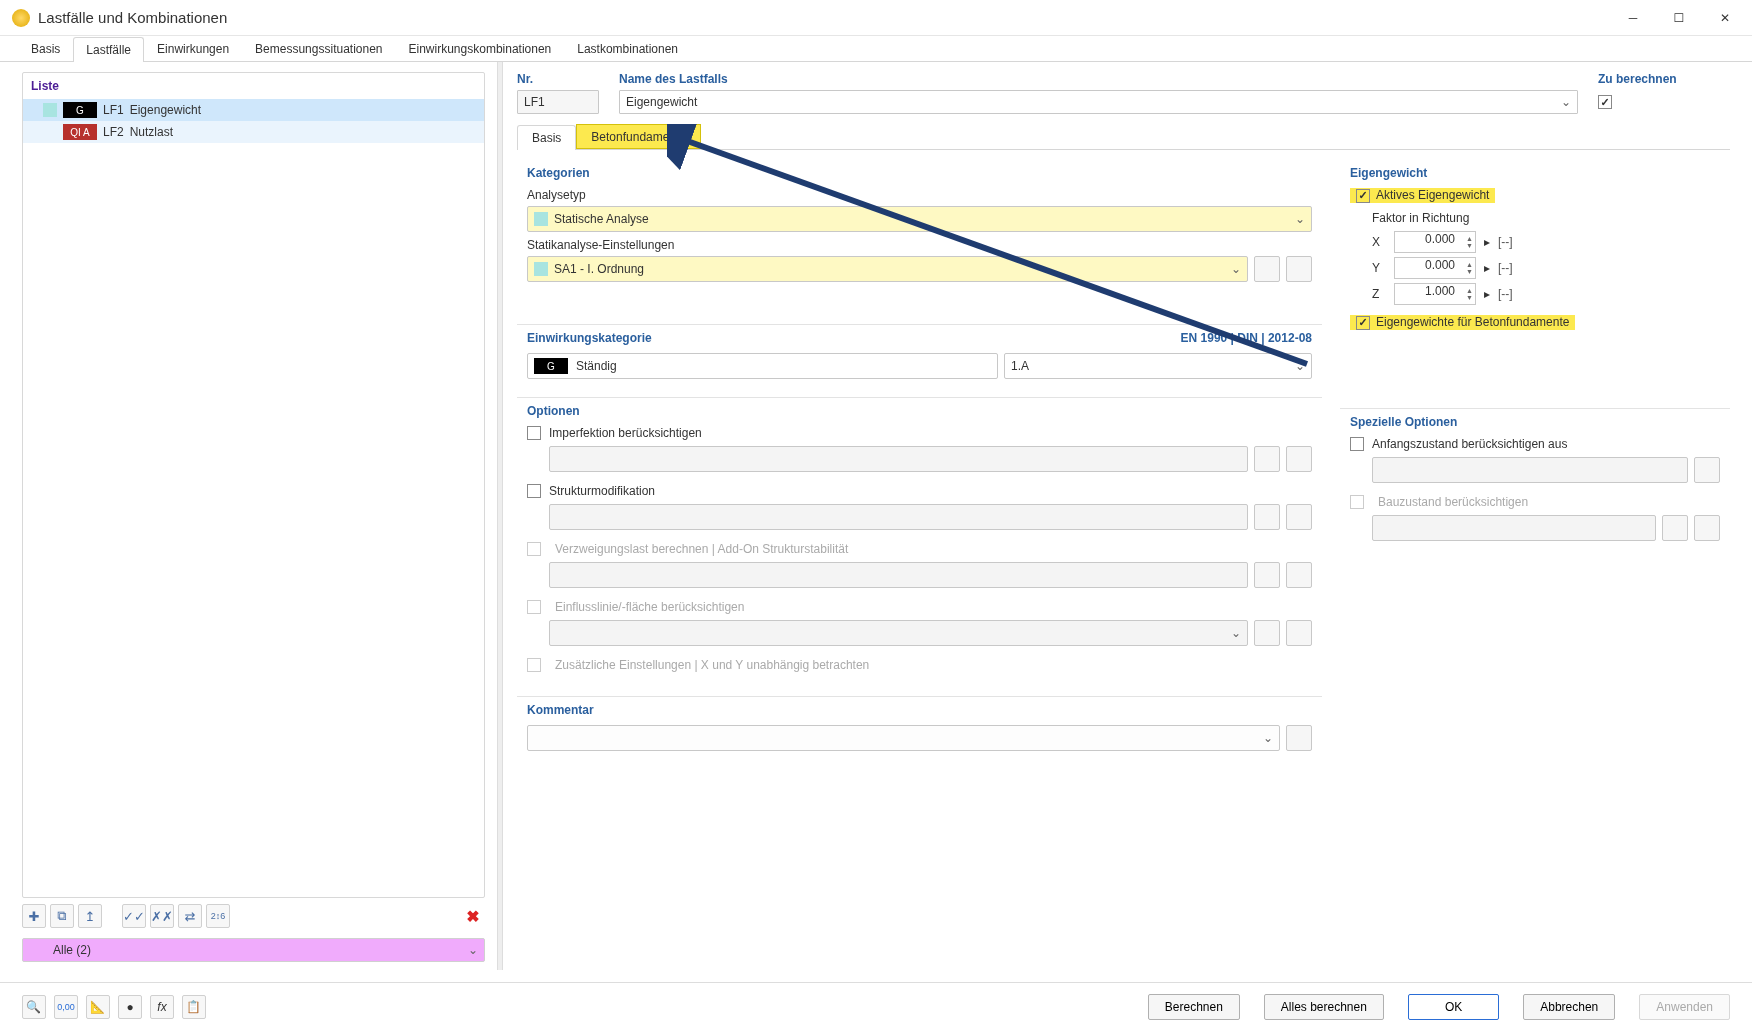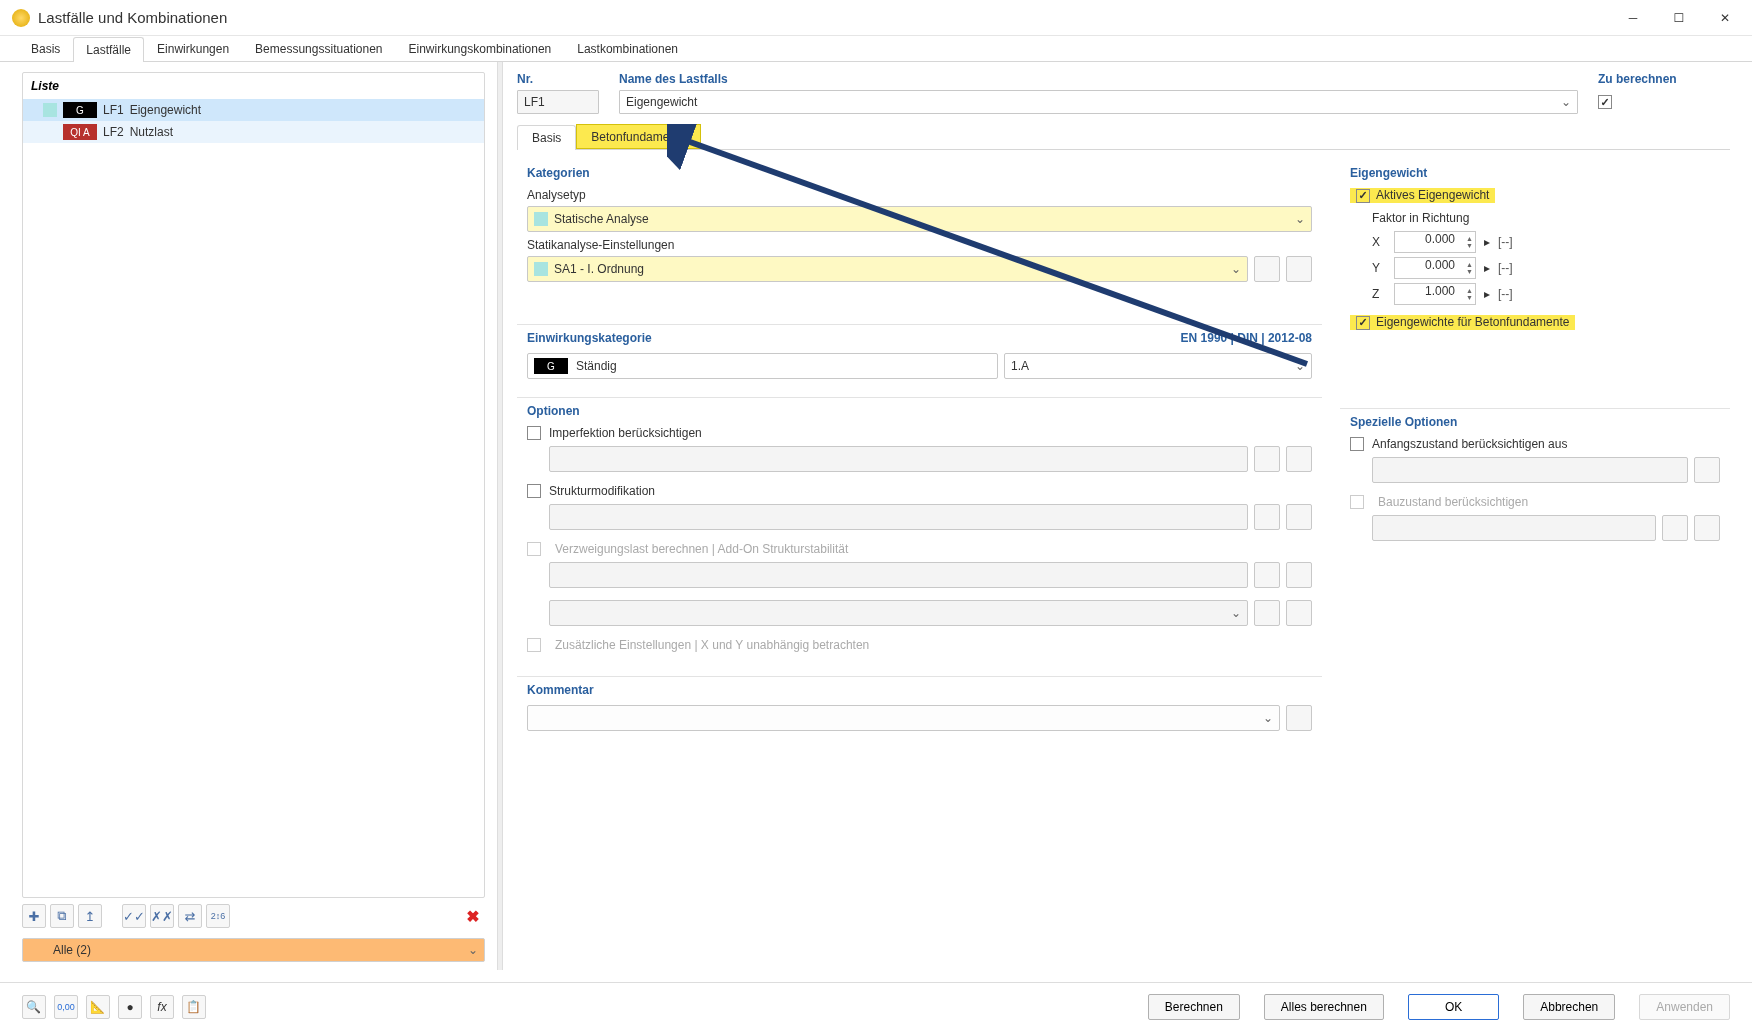--- a/index.html
+++ b/index.html
@@ -11,34 +11,34 @@
 .titlebar .win-btn { width: 46px; height: 30px; display: flex; align-items: center; justify-content: center; }
 
 .tabs { padding-left: 18px; border-bottom: 1px solid #d6d6d6; display: flex; height: 26px; }
 .tab { padding: 5px 12px; border: 1px solid transparent; border-bottom: none; cursor: pointer; color: #333; }
 .tab.active { border-color: #d6d6d6; background: #fff; border-radius: 3px 3px 0 0; position: relative; top: 1px; }
 
 .workspace { display: flex; height: 908px; }
 
 .left-pane { width: 497px; padding: 10px 12px 8px 22px; display: flex; flex-direction: column; }
 .left-pane .panel { border: 1px solid #d8d8d8; border-radius: 2px; flex: 1; display: flex; flex-direction: column; }
-.panel-header { font-weight: bold; color: #000000; padding: 6px 8px; font-style: italic; }
+.panel-header { font-weight: bold; color: #4c1d95; padding: 6px 8px; }
 .list { flex: 1; }
 .list-row { display: flex; align-items: center; gap: 6px; padding: 2px 4px; height: 22px; }
 .list-row.selected { background: #cfe7fb; }
 .list-row.alt { background: #eaf4fd; }
 .swatch-pair { display: flex; gap: 2px; }
 .swatch { width: 14px; height: 14px; }
 .badge { width: 34px; height: 16px; display: inline-flex; align-items: center; justify-content: center; color: #fff; font-size: 10px; }
 .badge.g { background: #000; }
 .badge.qi { background: #b7312c; }
 
 .left-tools { display: flex; gap: 4px; padding: 6px 0; align-items: center; }
 .tool-btn { width: 24px; height: 24px; border: 1px solid #d0d0d0; background: #f7f7f7; border-radius: 2px; display: flex; align-items: center; justify-content: center; }
-.filter-combo { margin-top: 4px; height: 24px; border: 1px solid #d0d0d0; background: #fdba74; display: flex; align-items: center; padding-left: 30px; border-radius: 2px; }
+.filter-combo { margin-top: 4px; height: 24px; border: 1px solid #d0d0d0; background: #f0abfc; display: flex; align-items: center; padding-left: 30px; border-radius: 2px; }
 .filter-combo .arrow { margin-left: auto; margin-right: 6px; color: #666; }
 
 .divider { width: 6px; background: #eee; border-left: 1px solid #ddd; border-right: 1px solid #ddd; }
 
 .right-pane { flex: 1; padding: 10px 22px 8px 14px; overflow: hidden; }
 
 .top-fields { display: flex; gap: 20px; margin-bottom: 10px; }
 .field-group { display: flex; flex-direction: column; gap: 4px; }
 .field-group.nr { width: 82px; }
 .field-group.name { flex: 1; }
@@ -293,20 +293,24 @@
                 <span class="chk disabled"></span>
                 <span>Verzweigungslast berechnen | Add-On Strukturstabilität</span>
               </div>
             <div class="combo-row">
                 <div class="combo"></div>
                 <div class="mini-btn"></div>
                 <div class="mini-btn"></div>
               </div>
           </div>
           <div class="opt-row">
+            <div class="chkrow disabled">
+                <span class="chk disabled"></span>
+                <span>Einflusslinie/-fläche berücksichtigen</span>
+              </div>
             <div class="combo-row">
                 <div class="combo">
                   <span class="arrow">⌄</span>
                 </div>
                 <div class="mini-btn"></div>
                 <div class="mini-btn"></div>
               </div>
           </div>
           <div class="chkrow disabled">
               <span class="chk disabled"></span>

